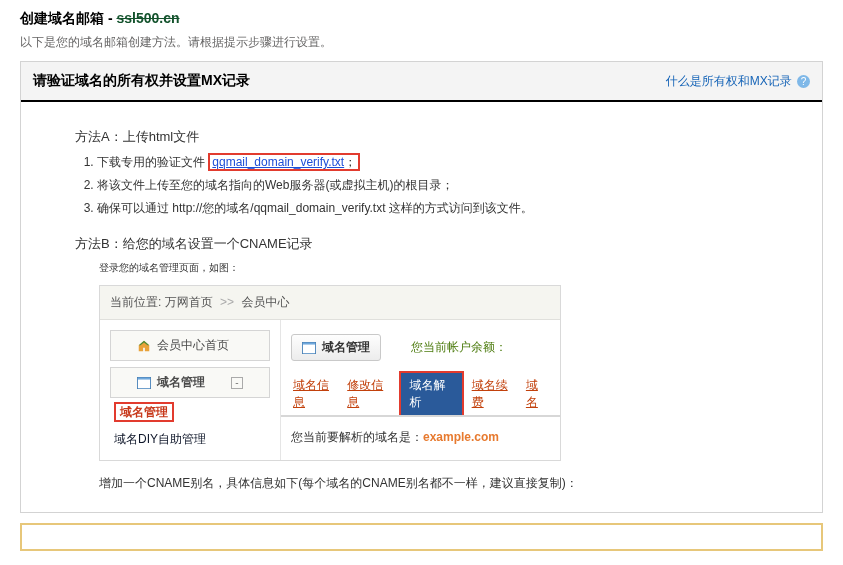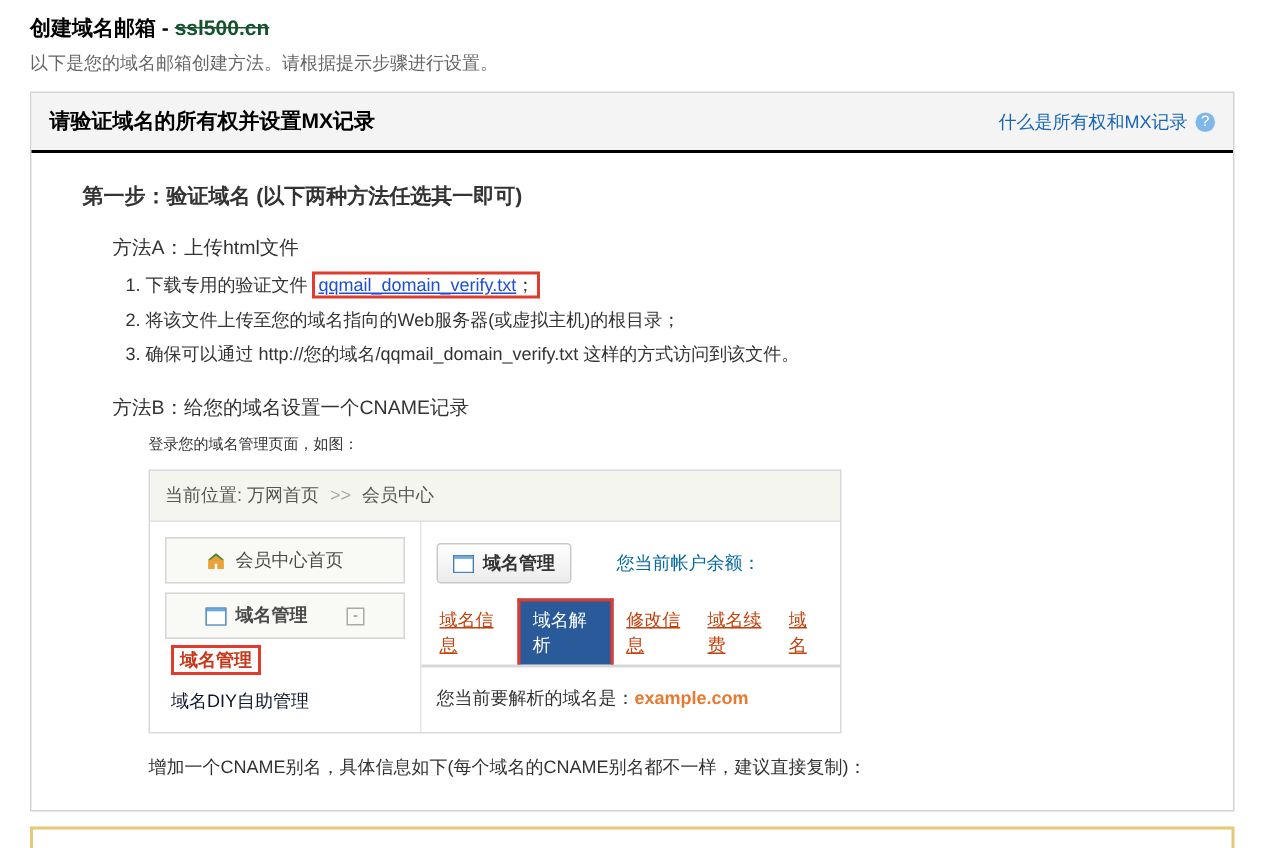--- a/index.html
+++ b/index.html
@@ -36,42 +36,41 @@
   .ss-tabs { border-bottom:2px solid #d7d7d7; padding:0 10px; display:flex; align-items:flex-end; gap:6px; font-size:12px; }
   .ss-tab { color:#c2410c; padding:4px 2px; text-decoration:underline; cursor:pointer; }
   .ss-tab.active { background:#2a5a9a; color:#fff; padding:4px 8px; text-decoration:none; border:2px solid #e23b2e; border-bottom:none; }
   .ss-resolve-line { padding:12px 10px 4px 10px; font-size:12px; }
   .ss-resolve-line .example { color:#e77a2f; font-weight:bold; }
   .cname-note { margin-left:44px; margin-top:14px; font-size:12px; }
   .download-bar { position:relative; margin:10px 20px 10px 20px; border:2px solid #e7c77a; background:#fff; padding:12px 14px; display:flex; align-items:center; justify-content:space-between; font-size:12px; }
   .icon-home { width:14px; height:14px; }
   .icon-window { width:14px; height:12px; }
   .icon-collapse { width:10px; height:10px; border:1px solid #aaa; display:inline-flex; align-items:center; justify-content:center; font-size:10px; color:#777; line-height:1; }
-  .acct-balance { font-size:12px; color:#0369a1; }
+  .acct-balance { font-size:12px; color:#4d7c0f; }
 </style>
 </head>
 <body>
 
 <div class="page-title-bar">
   <span class="page-title">
     <span>创建域名邮箱 - </span><span class="domain">ssl500.cn</span>
   </span>
 </div>
 <div class="page-subtitle">以下是您的域名邮箱创建方法。请根据提示步骤进行设置。</div>
 
 <div class="panel">
   <div class="panel-header">
     <span class="panel-header-title">请验证域名的所有权并设置MX记录</span>
     <a href="#" class="help-link">
       <span>什么是所有权和MX记录</span>
       <span class="help-link-icon">?</span>
     </a>
   </div>
   <div class="panel-body">
-    <div class="step-title">第一步：验证域名 (以下两种方法任选其一即可)</div>
 
     <div class="method-title">方法A：上传html文件</div>
     <ol>
       <li>
         <span>下载专用的验证文件</span>
         <span class="red-box"><a href="#" class="verify-link">qqmail_domain_verify.txt</a><span>；</span></span>
       </li>
       <li>将该文件上传至您的域名指向的Web服务器(或虚拟主机)的根目录；</li>
       <li>确保可以通过 http://您的域名/qqmail_domain_verify.txt 这样的方式访问到该文件。</li>
     </ol>
@@ -118,22 +117,22 @@
               <svg class="icon-window" viewBox="0 0 16 14">
                   <rect x="0" y="0" width="16" height="14" fill="#6fa8dc" stroke="#3b72a6"></rect>
                   <rect x="1" y="3" width="14" height="10" fill="#fff"></rect>
                 </svg>
               <span>域名管理</span>
             </div>
             <span class="acct-balance">您当前帐户余额：</span>
           </div>
           <div class="ss-tabs">
             <span class="ss-tab">域名信息</span>
+            <span class="ss-tab">修改信息</span>
             <span class="ss-tab active">域名解析</span>
-            <span class="ss-tab">修改信息</span>
             <span class="ss-tab">域名续费</span>
             <span class="ss-tab">域名</span>
           </div>
           <div class="ss-resolve-line">
             <span>您当前要解析的域名是：</span><span class="example">example.com</span>
           </div>
         </div>
       </div>
     </div>
 

